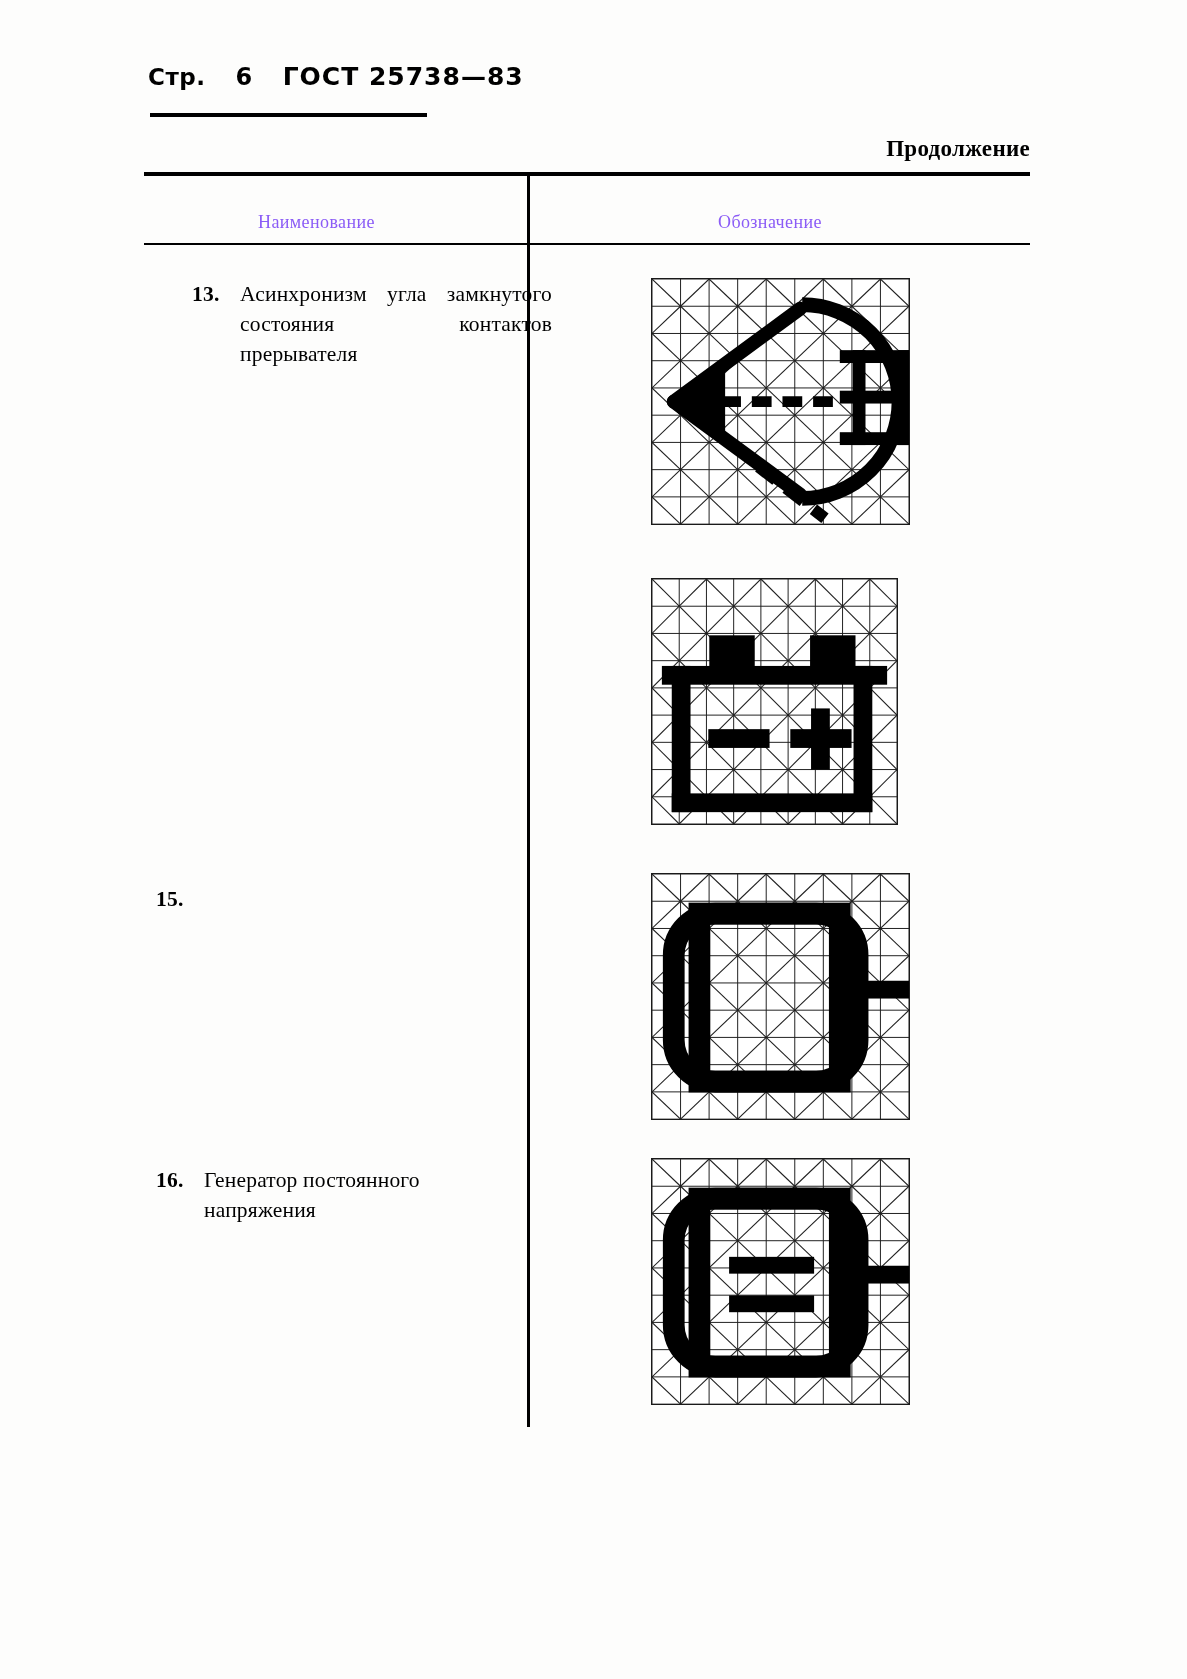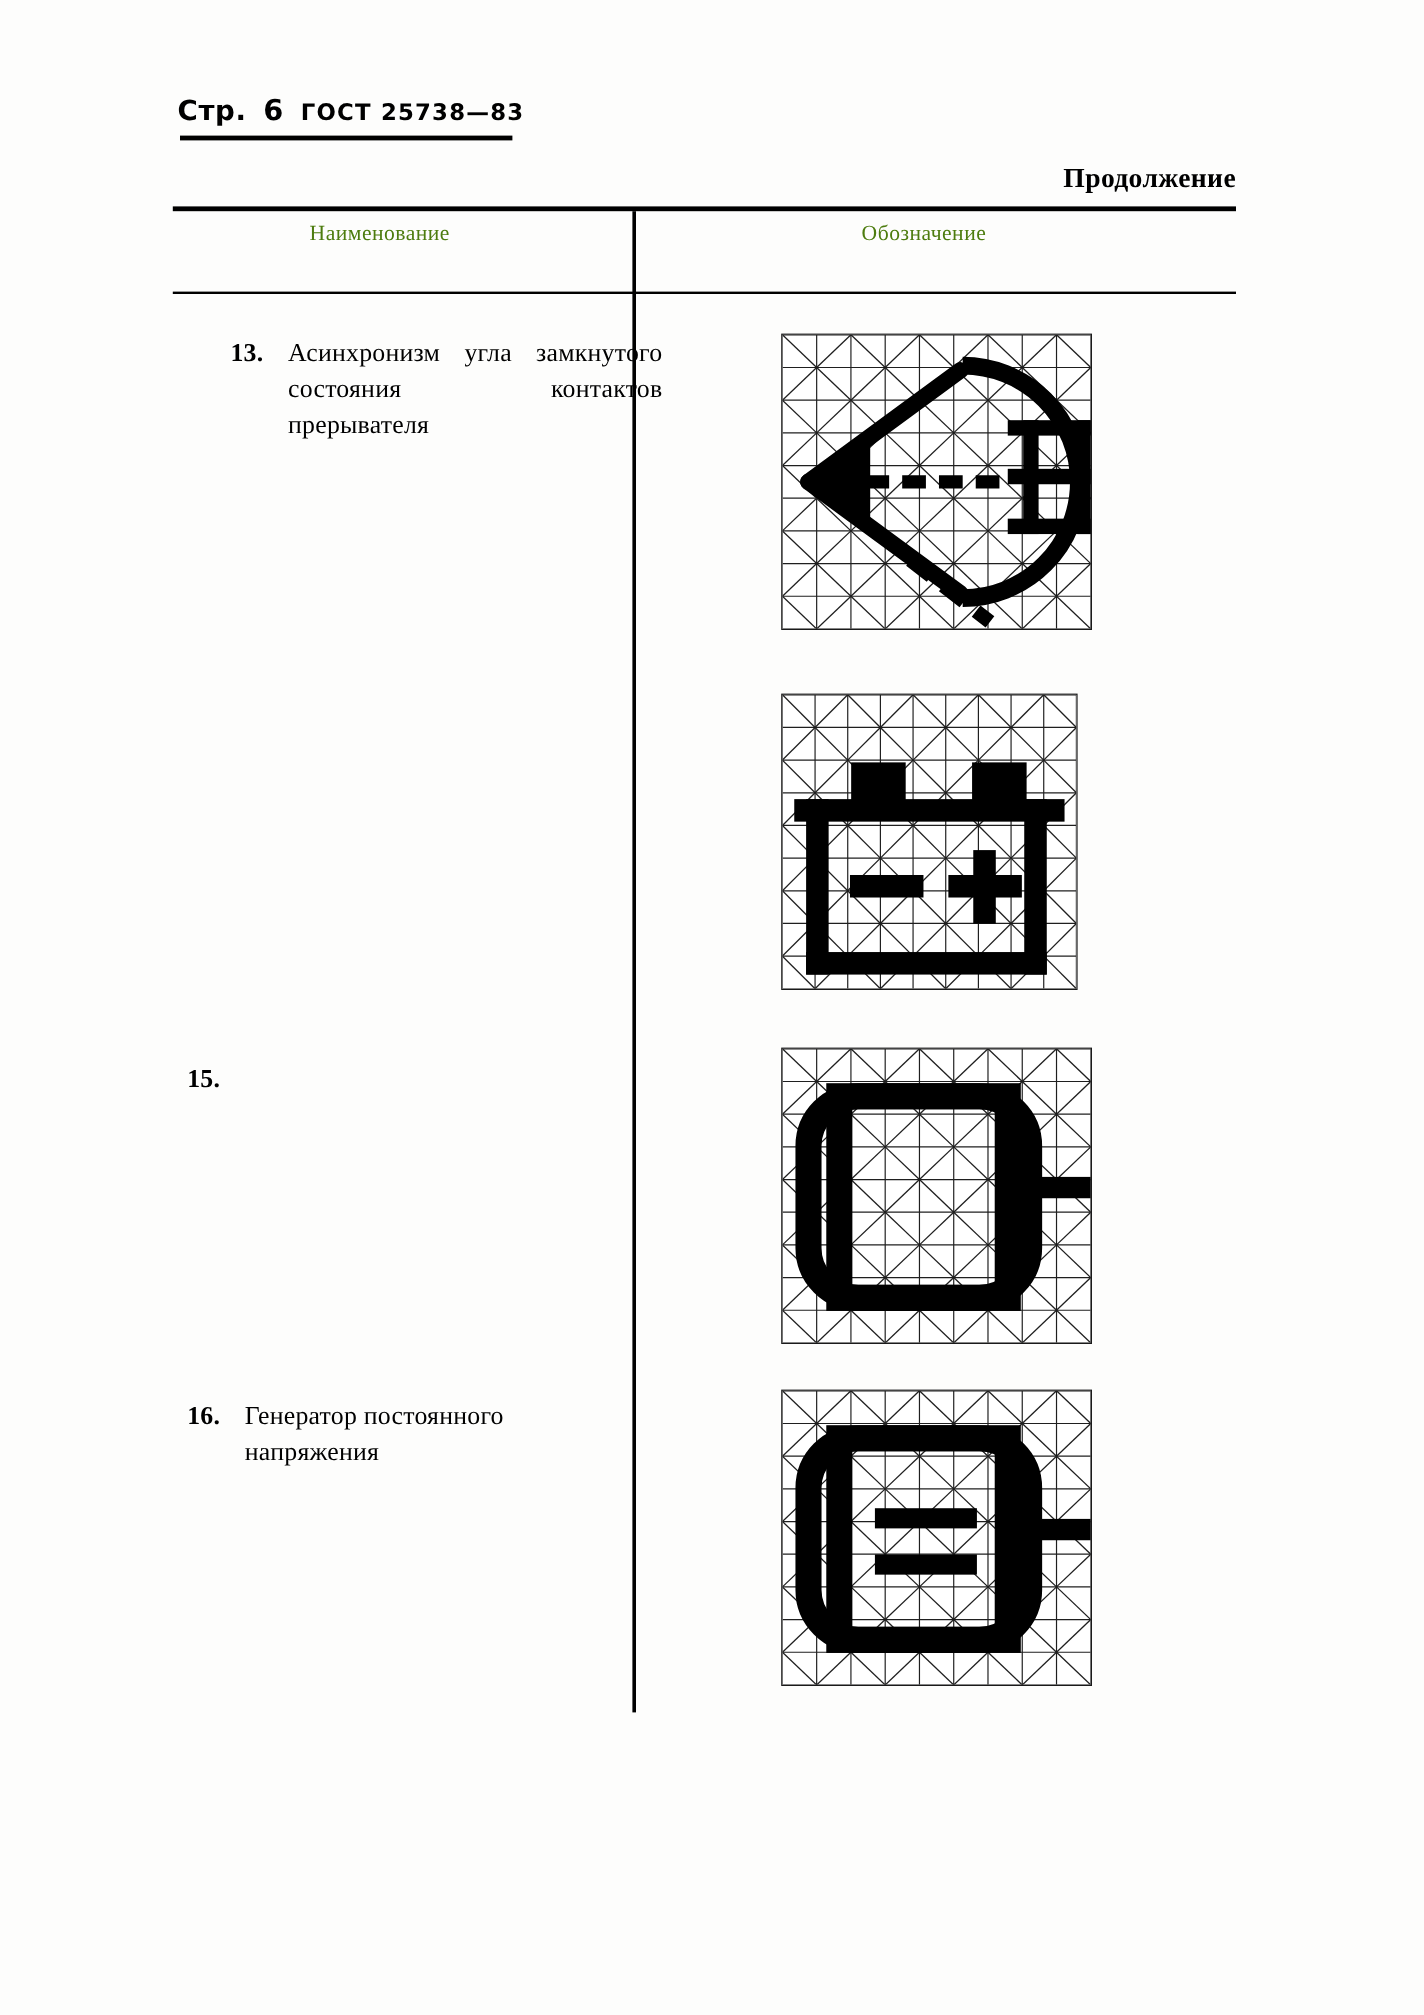--- a/index.html
+++ b/index.html
@@ -19,32 +19,32 @@
   .page {
     position: absolute;
     inset: 0;
     background: #fdfdfc;
   }
 
   
   .page-header {
     position: absolute;
     left: 148px;
-    top: 78px;
+    top: 62px;
     display: flex;
     align-items: baseline;
-    gap: 14px;
+    gap: 30px;
     font-family: "DejaVu Sans", sans-serif;
     font-weight: bold;
     font-size: 25px;
     letter-spacing: 0.5px;
   }
   .page-header .pg-label { font-size: 23px; }
   .page-header .pg-num { font-size: 24px; }
-  .page-header .std { font-size: 19px; letter-spacing: 1px; text-align: center; }
+  .page-header .std { font-size: 25px; letter-spacing: 1px; text-align: center; }
 
   .header-rule {
     position: absolute;
     left: 150px;
     top: 113px;
     width: 277px;
     height: 4px;
     background: #000;
   }
 
@@ -79,25 +79,25 @@
     position: absolute;
     left: 527px;
     top: 176px;
     width: 3px;
     height: 1251px;
     background: #000;
   }
 
   .col-head {
     position: absolute;
-    top: 184px;
+    top: 212px;
     font-family: "Liberation Serif", serif;
     font-size: 18px;
     letter-spacing: 0.4px;
-    color: #4d7c0f;
+    color: #8b5cf6;
     text-align: right;
   }
   .col-head.name { left: 258px; }
   .col-head.sym  { left: 718px; }
 
   
   .row-label {
     position: absolute;
     width: 360px;
     font-family: "Liberation Serif", serif;

